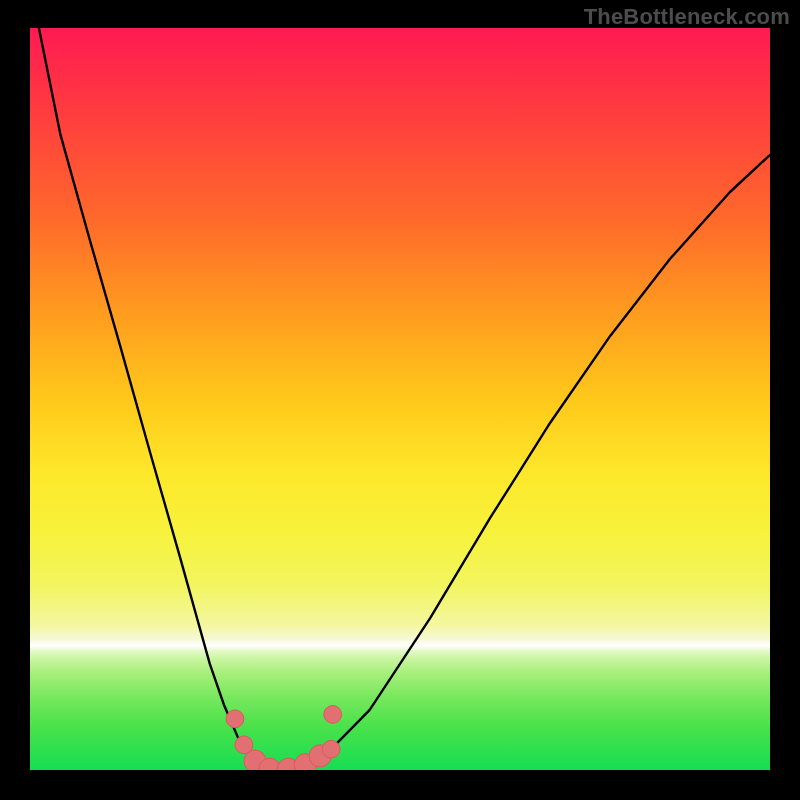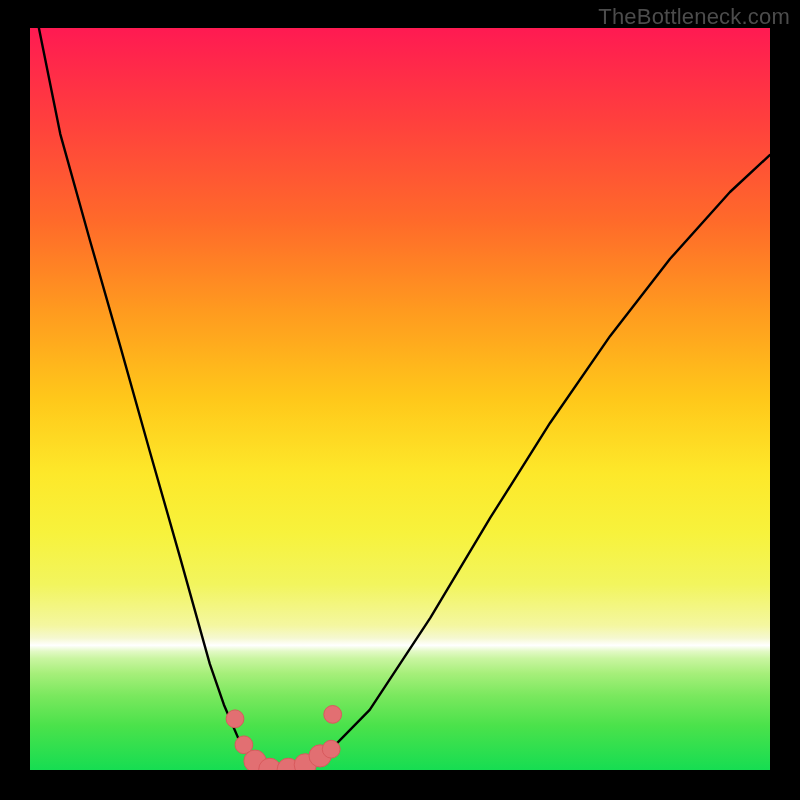--- a/index.html
+++ b/index.html
@@ -15,21 +15,21 @@
     width: 800px;
     height: 800px;
     background: #000;
   }
   .watermark {
     position: absolute;
     top: 4px;
     right: 10px;
     color: #4c4c4c;
     font-size: 22px;
-    font-weight: 400;
+    font-weight: 700;
     letter-spacing: 0.2px;
     z-index: 10;
   }
   .plot {
     position: absolute;
     left: 30px;
     top: 28px;
     width: 740px;
     height: 742px;
     overflow: hidden;

